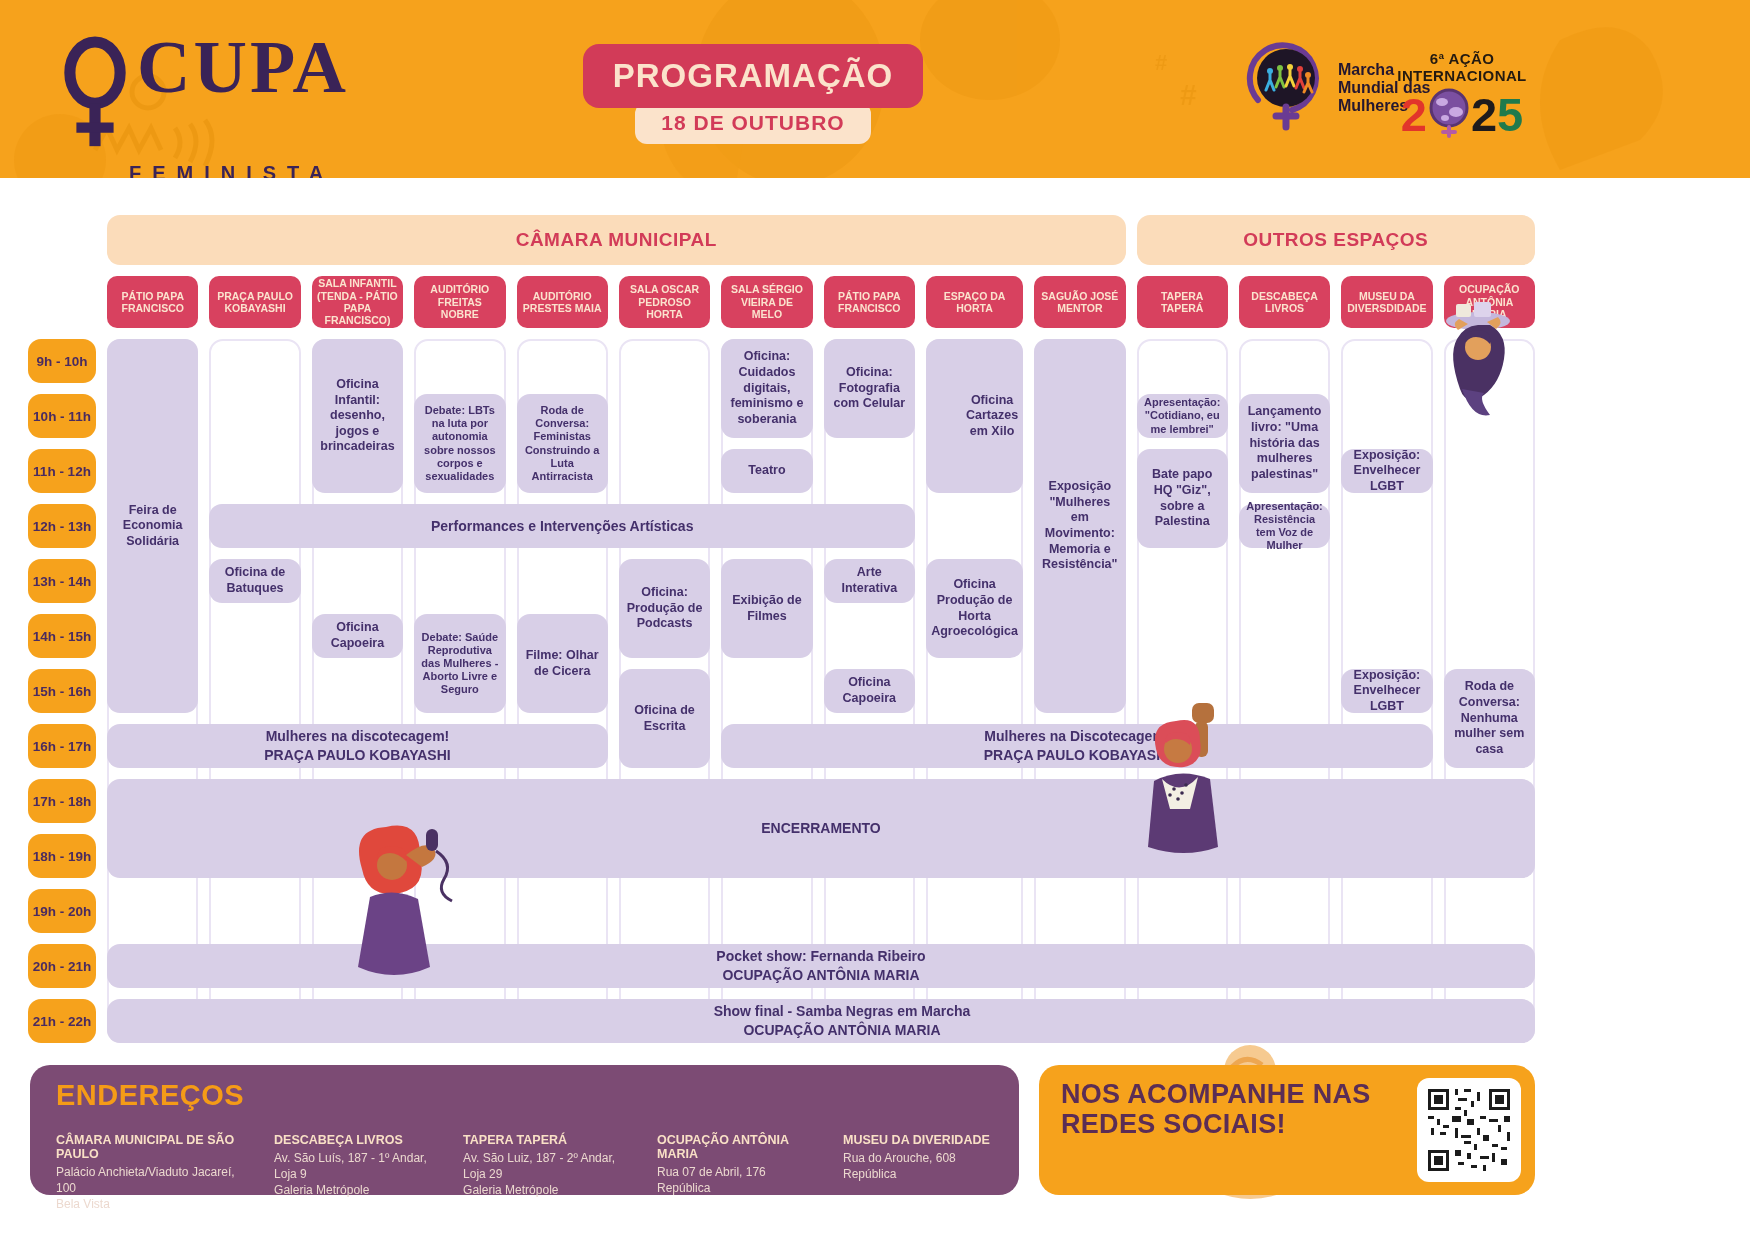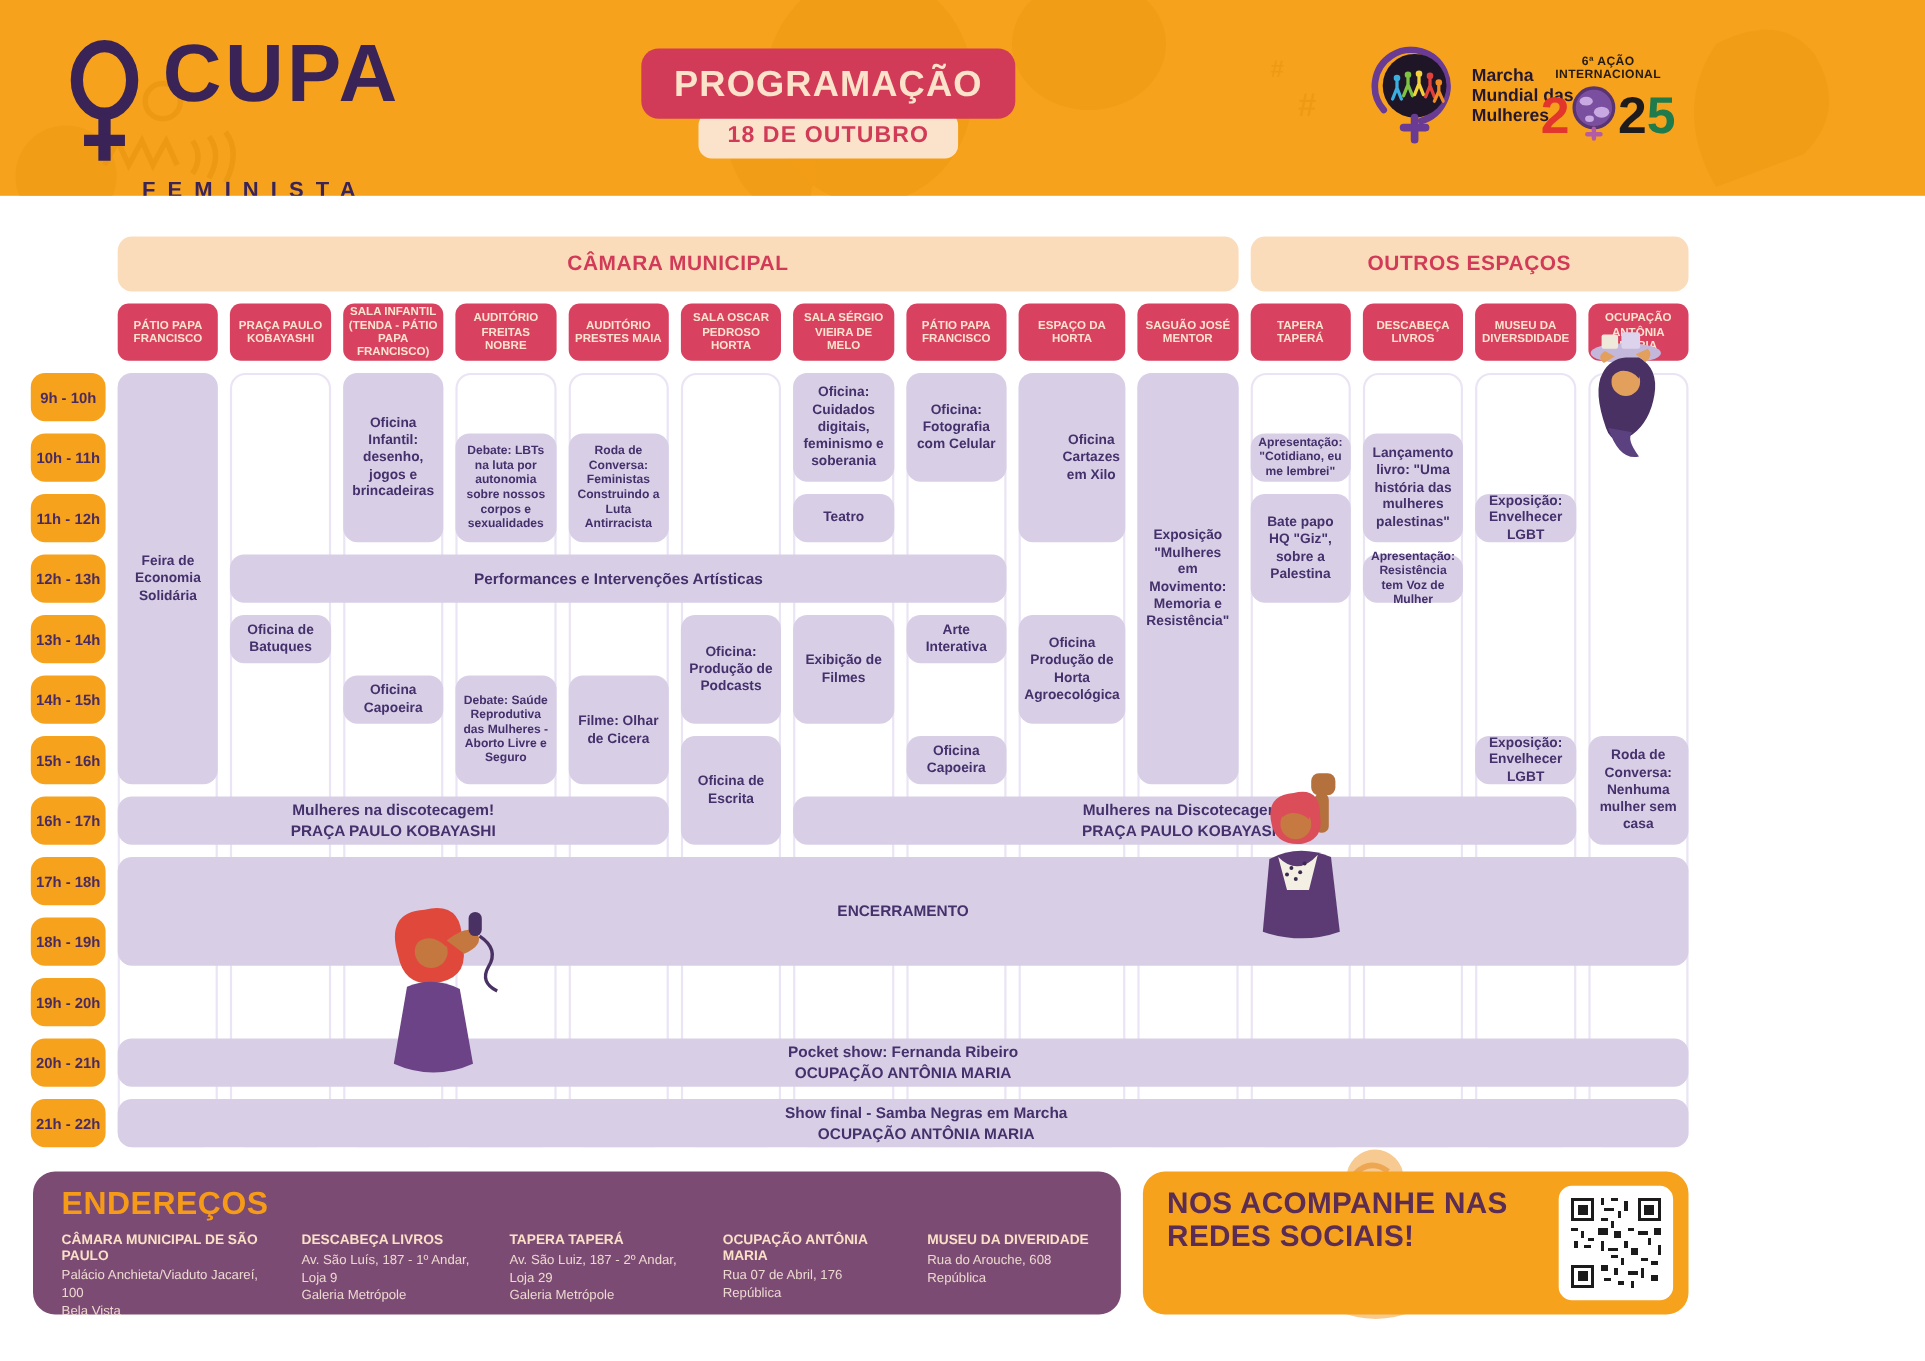--- a/index.html
+++ b/index.html
@@ -5,31 +5,31 @@
   html,body{margin:0;padding:0;background:#ffffff;}
   *{box-sizing:border-box;}
   .page{width:1750px;height:1237px;position:relative;overflow:hidden;background:#ffffff;
         font-family:"Liberation Sans","DejaVu Sans",sans-serif;}
 
   
   .topbar{position:relative;width:100%;height:178px;background:#F6A21C;overflow:hidden;}
   .doodles{position:absolute;inset:0;pointer-events:none;}
   .logo{position:absolute;left:55px;top:34px;color:#3A2357;}
   .logo-row{display:flex;align-items:flex-start;}
-  .logo-rest{font-size:74px;font-weight:900;letter-spacing:3px;line-height:0.9;margin-left:13px;}
+  .logo-rest{font-size:74px;font-weight:900;letter-spacing:3px;line-height:0.9;margin-left:2px;font-family:Liberation Serif, serif;}
   .logo-sub{font-size:20px;font-weight:800;letter-spacing:11px;margin:6px 0 0 74px;}
   .title-center{position:absolute;left:588px;top:44px;width:330px;display:flex;flex-direction:column;align-items:center;}
   .title-box{background:#D23B58;color:#FBE3CB;font-size:33px;font-weight:900;letter-spacing:1px;
              padding:13px 30px;border-radius:16px;z-index:2;}
   .date-box{background:#FBE3CB;color:#D23B58;font-size:21px;font-weight:800;letter-spacing:1px;
             padding:9px 26px;border-radius:12px;margin-top:-6px;z-index:1;}
   .mmm{position:absolute;left:1238px;top:42px;display:flex;align-items:center;gap:8px;}
   .mmm-text{width:104px;font-size:16px;font-weight:800;color:#241730;line-height:1.12;}
   .edition{position:absolute;left:1392px;top:50px;width:140px;text-align:center;}
-  .edition-label{font-size:11px;font-weight:800;color:#241A10;letter-spacing:.4px;}
+  .edition-label{font-size:15px;font-weight:800;color:#241A10;letter-spacing:.4px;}
   .year-row{display:flex;align-items:center;justify-content:center;margin-top:4px;}
   .year-d{font-size:47px;font-weight:900;line-height:1;}
   .yd-red{color:#E2352B;} .yd-black{color:#1E1B1C;} .yd-green{color:#1F7A4C;}
   .year-globe{display:inline-flex;margin:0 1px;}
   .sr{position:absolute;width:1px;height:1px;overflow:hidden;clip:rect(0 0 0 0);}
 
   
   .board{position:relative;}
   .grid{position:relative;margin:37px 215px 0 28px;display:grid;
         grid-template-columns:68px repeat(14,1fr);
@@ -50,21 +50,21 @@
   .event.band{font-size:14px;font-weight:800;line-height:1.35;}
   .illo{position:absolute;z-index:2;pointer-events:none;}
   .illo-tray{left:1398px;top:78px;width:104px;height:128px;}
   .illo-fist{left:1098px;top:482px;width:120px;height:168px;}
   .illo-singer{left:300px;top:596px;width:136px;height:186px;}
 
   
   .footer{position:relative;display:flex;gap:20px;margin:22px 215px 0 30px;height:130px;}
   .addr-box{flex:1;background:#7C4B74;border-radius:20px;padding:14px 26px;z-index:1;}
   .addr-title{color:#F59B17;font-size:29px;font-weight:900;letter-spacing:.5px;}
-  .addr-list{display:flex;gap:36px;margin-top:8px;}
+  .addr-list{display:flex;gap:36px;margin-top:21px;}
   .addr{min-width:150px;}
   .addr-name{color:#F9E0C6;font-size:12.5px;font-weight:800;margin-bottom:3px;}
   .addr-line{color:#ECD9CF;font-size:12px;line-height:1.35;}
   .social-box{width:496px;background:#F6A21C;border-radius:20px;position:relative;padding:15px 150px 15px 22px;z-index:1;}
   .social-text{color:#5B2D55;font-size:27px;font-weight:900;line-height:1.1;letter-spacing:.3px;}
   .qr{position:absolute;right:14px;top:13px;width:104px;height:104px;background:#ffffff;border-radius:12px;
       display:flex;align-items:center;justify-content:center;}
   .footer-doodle{position:absolute;left:1150px;top:-34px;z-index:0;}
 </style>
 </head>

